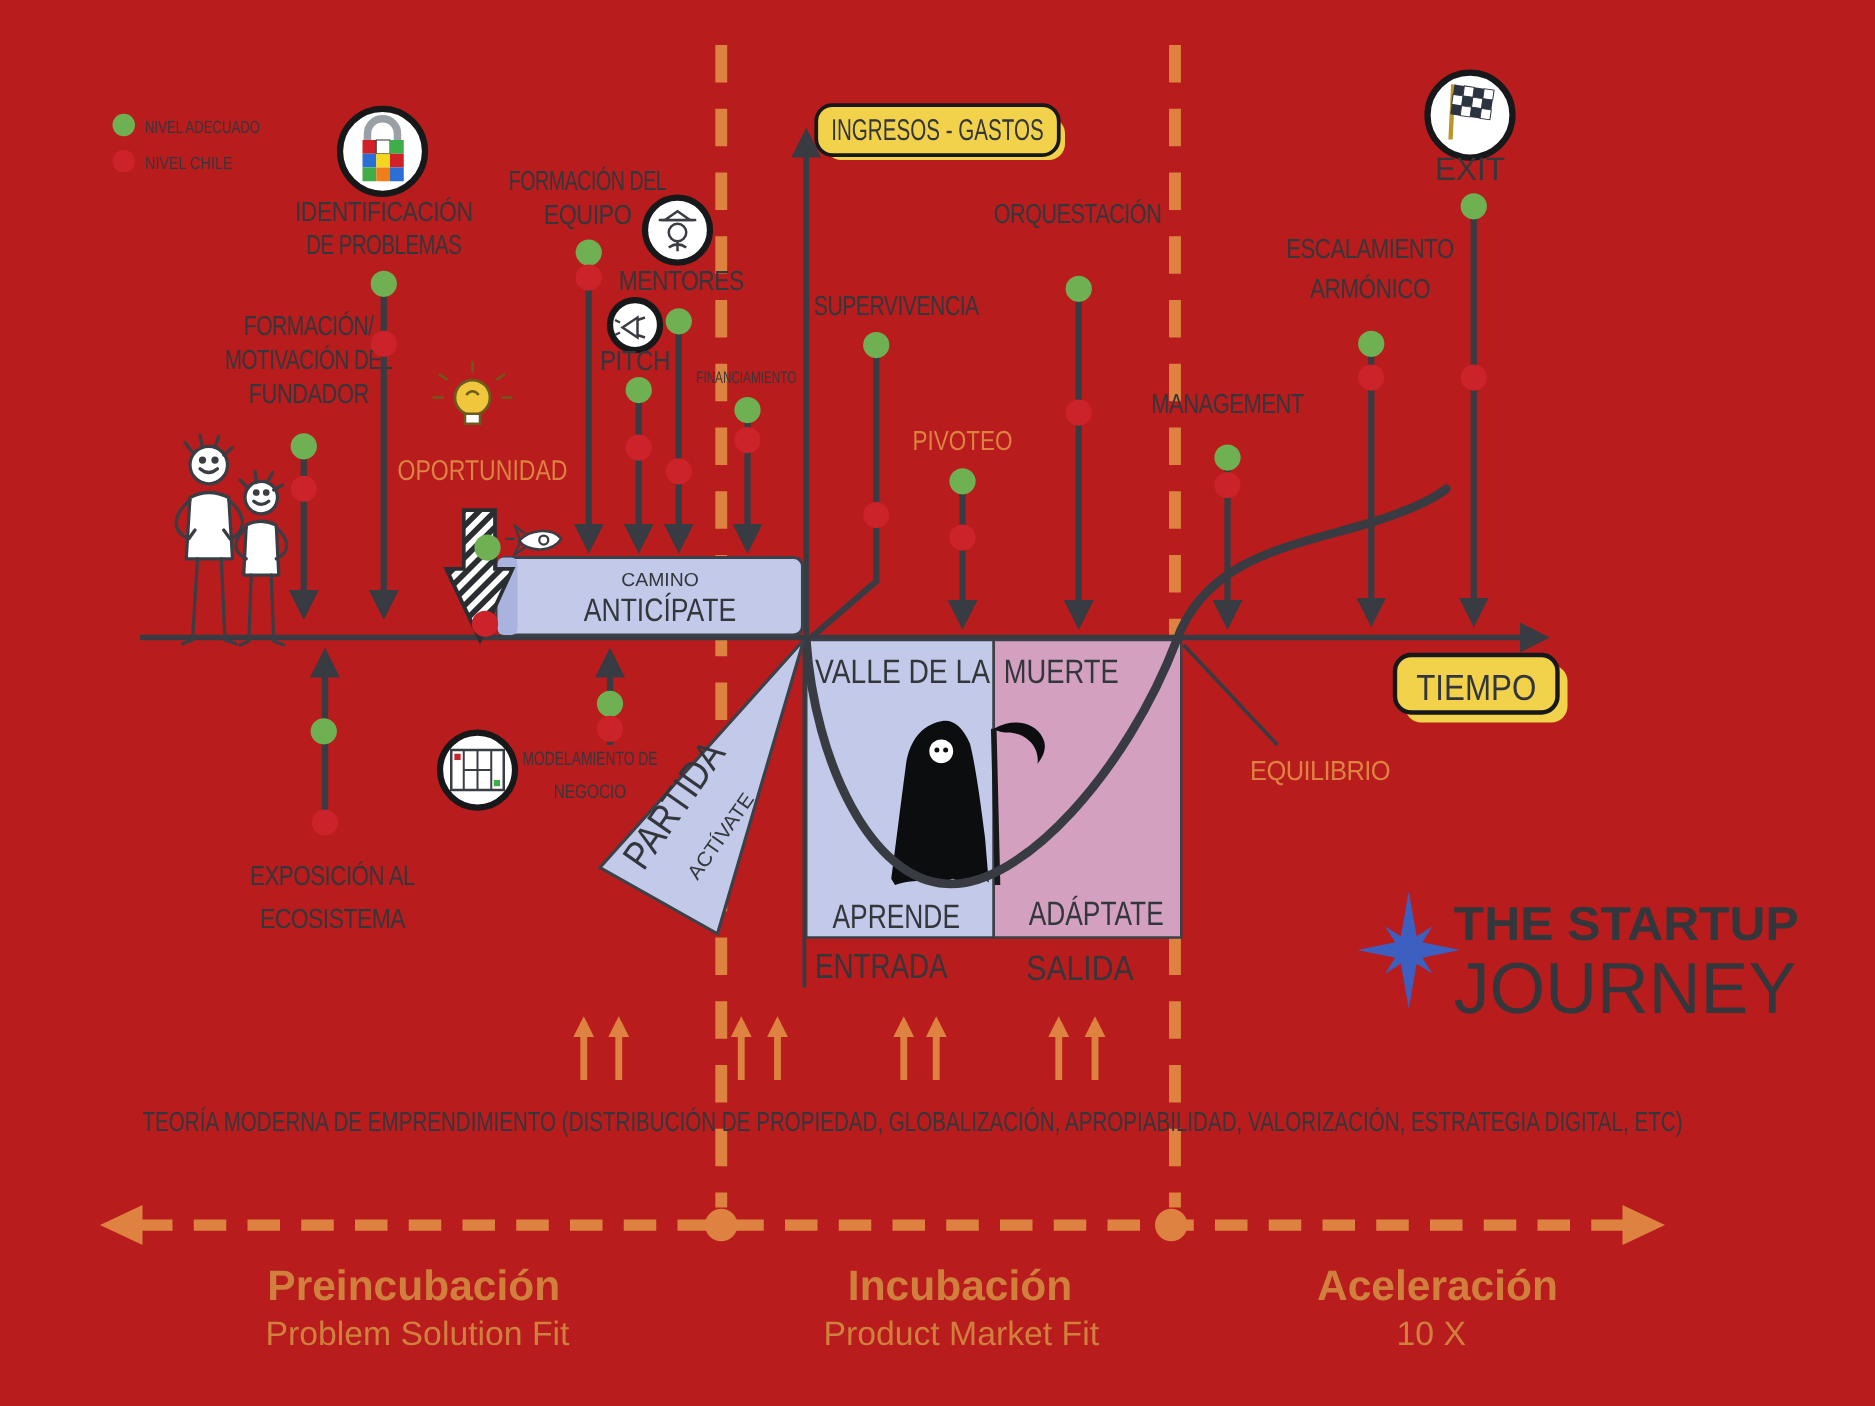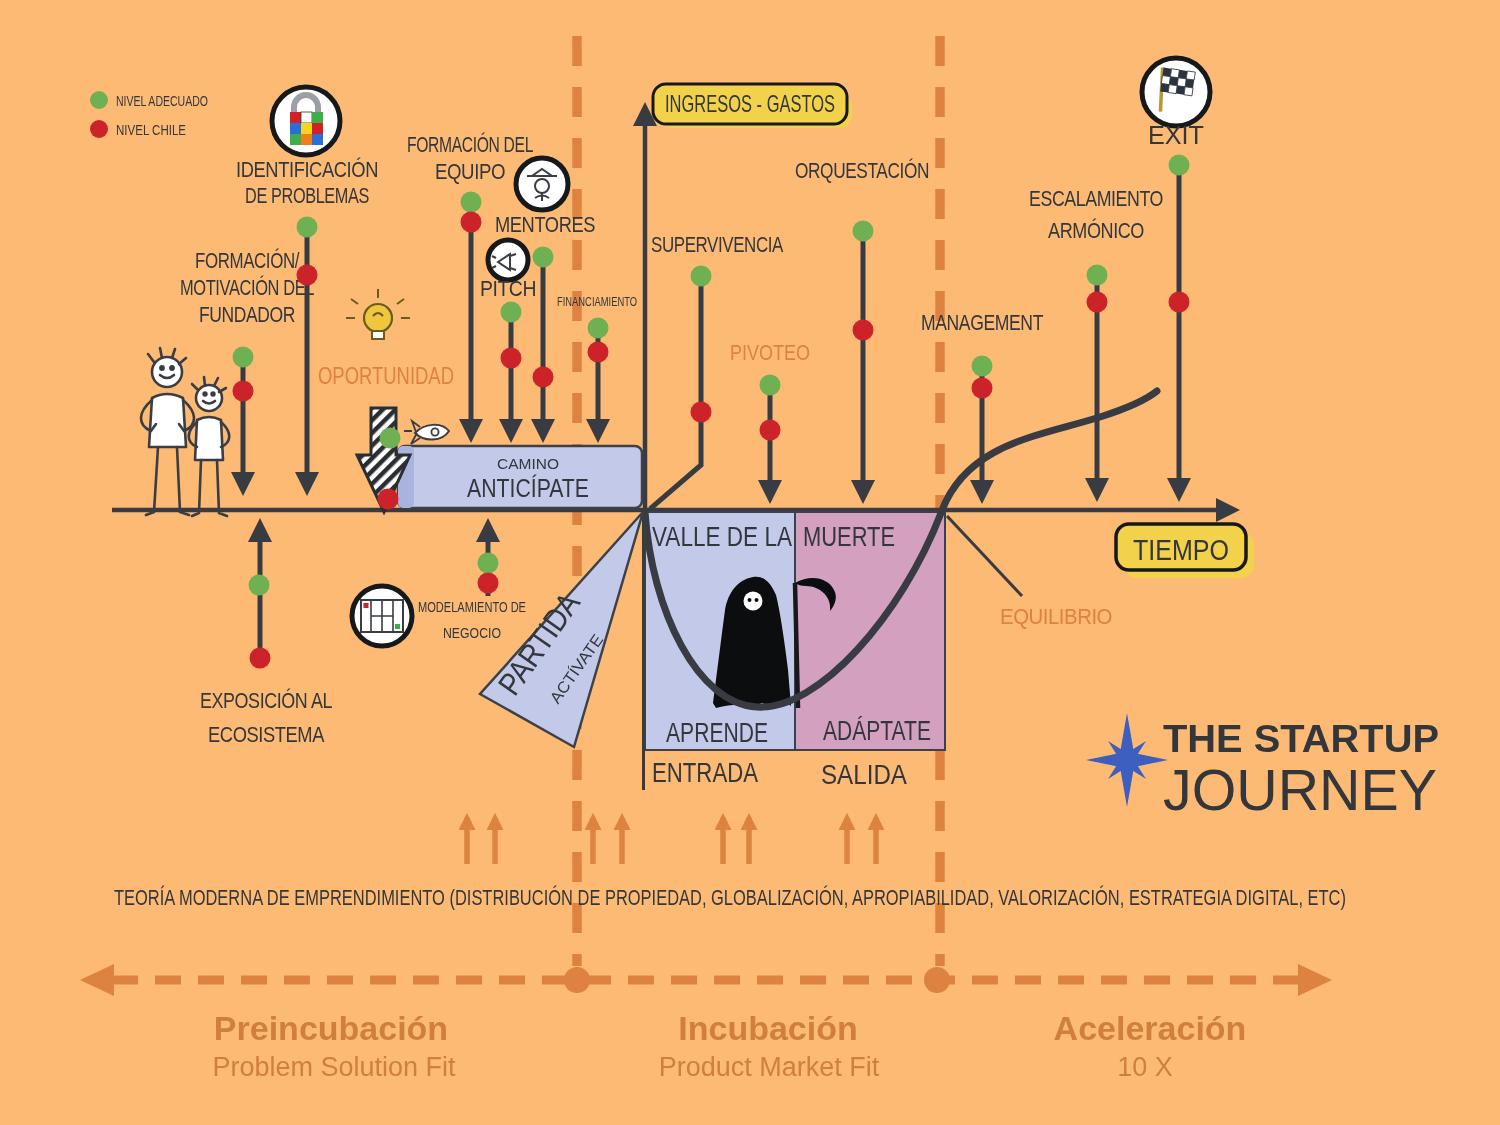--- a/index.html
+++ b/index.html
@@ -1,16 +1,16 @@
 <!DOCTYPE html>
 <html><head>
 <meta charset="utf-8">
 <style>
   html,body{margin:0;padding:0;background:#ffffff;}
-  .stage{position:relative;width:1500px;height:1125px;background:#fdba74;overflow:hidden;}
+  .stage{position:relative;width:1500px;height:1125px;background:#b91c1c;overflow:hidden;}
   text{font-family:"Liberation Sans",sans-serif;fill:#33373c;}
   .lbl{font-size:22px;letter-spacing:-0.5px;}
   .lbl-sm{font-size:14px;}
   .lbl-xs{font-size:13.5px;}
   .lbl-orange{fill:#dd8240;}
   .lbl-big{font-size:27px;}
   .phase-title{font-size:34px;font-weight:bold;fill:#d0803c;}
   .phase-sub{font-size:27px;fill:#d0803c;}
   .stem{stroke:#383c42;stroke-width:5;fill:none;}
   .axis{stroke:#383c42;stroke-width:4.5;fill:none;}

